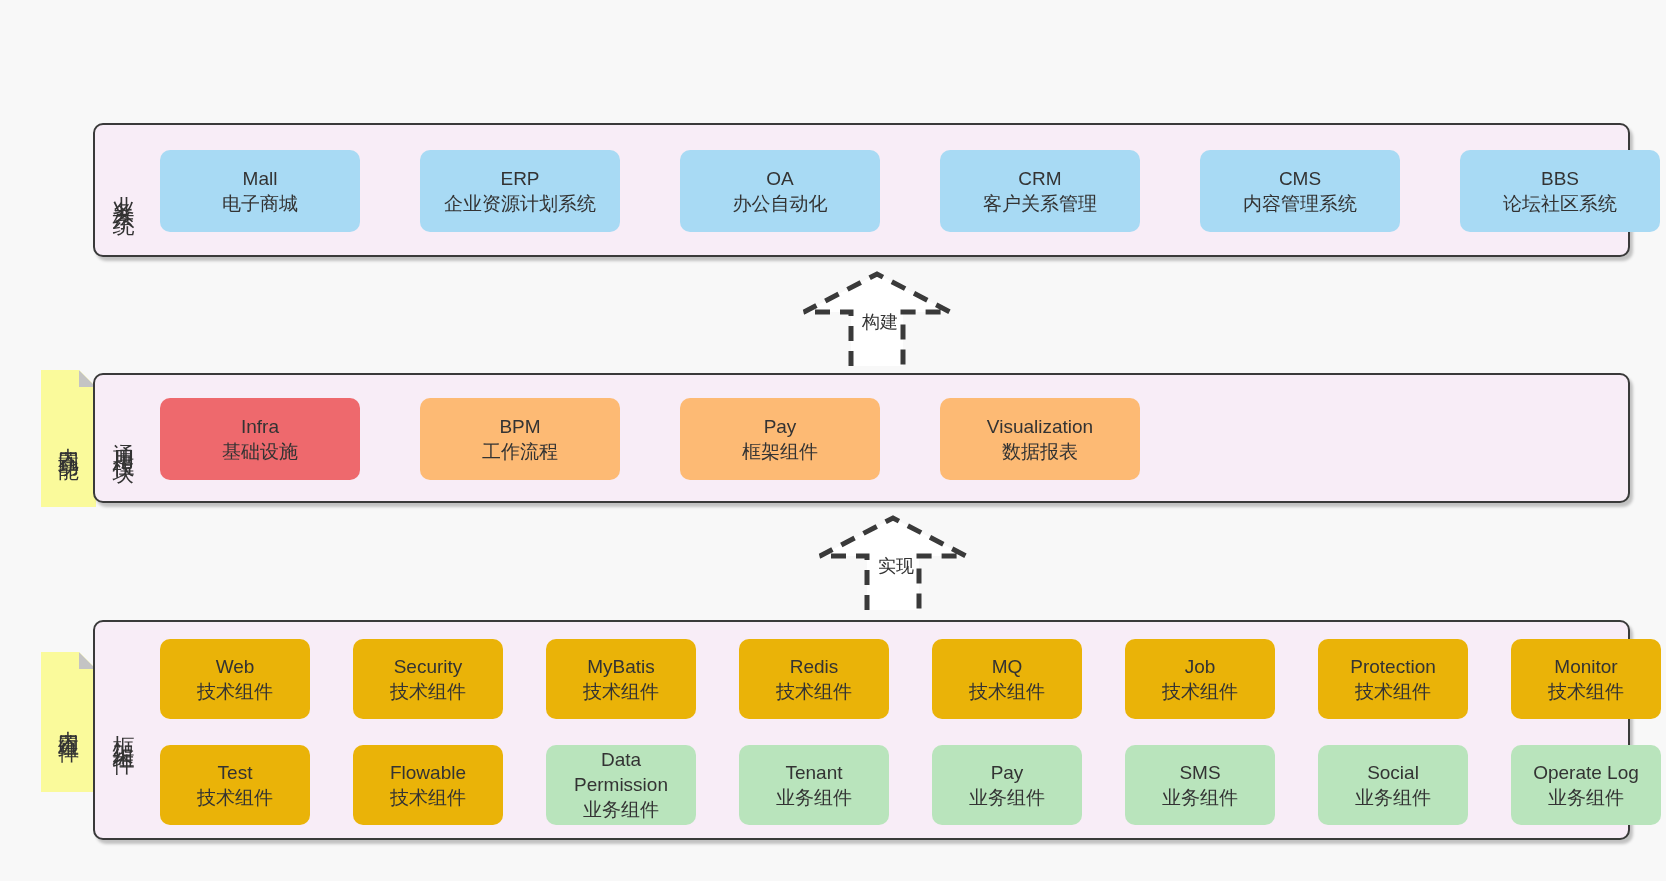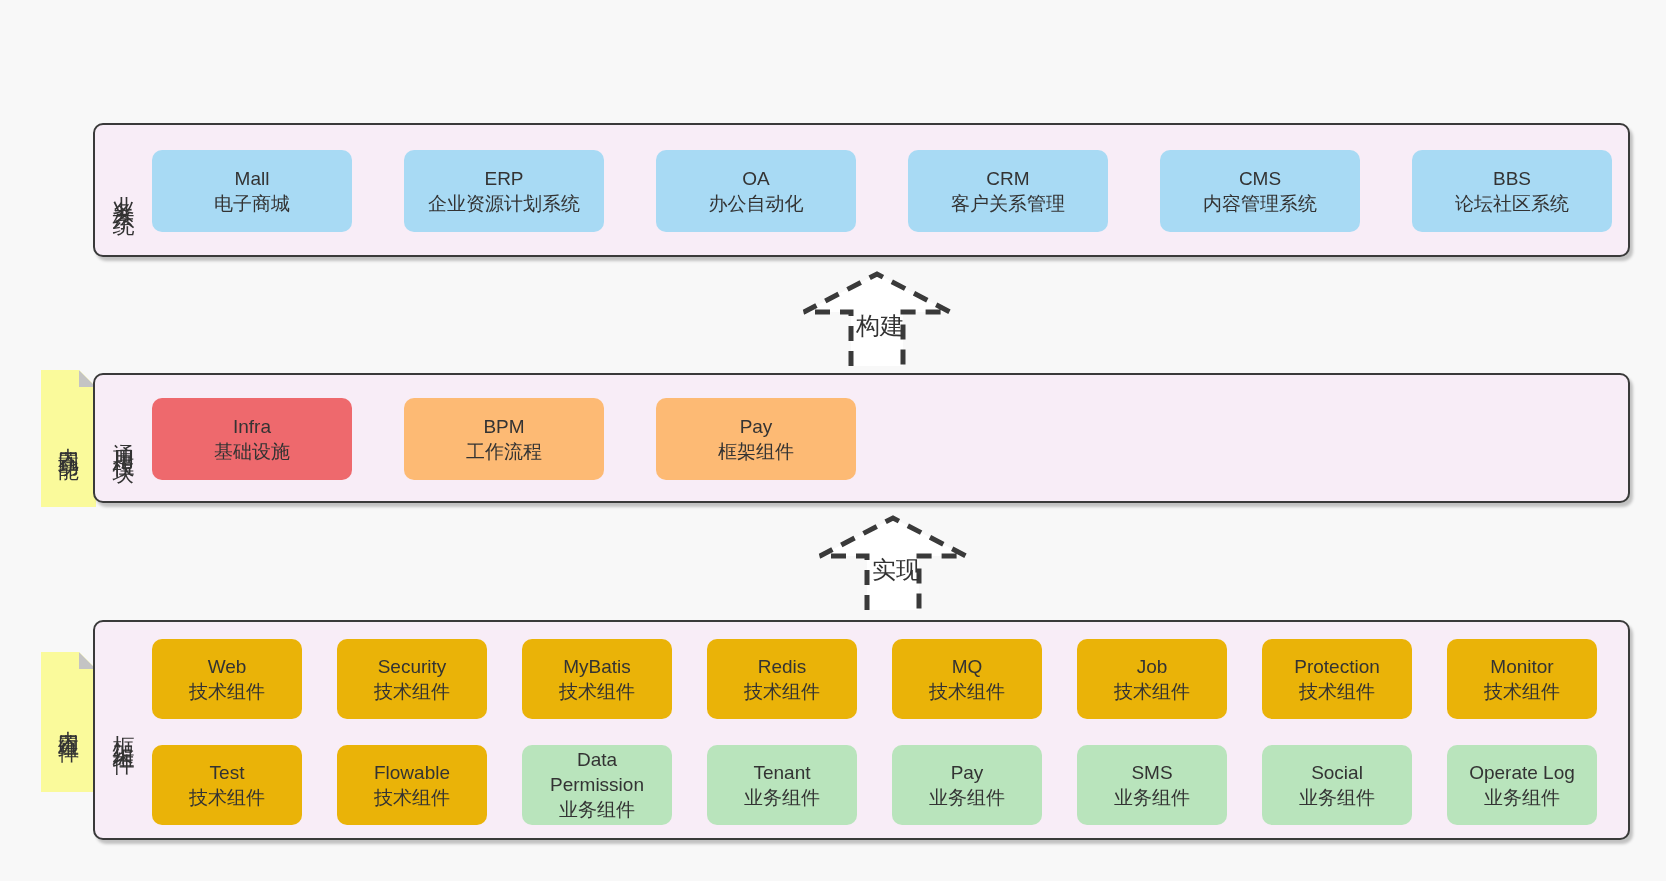--- a/index.html
+++ b/index.html
@@ -25,21 +25,21 @@
   }
   .rows{flex:1;display:flex;flex-direction:column;justify-content:center}
   #band-business .rows{padding:27px 0 25px}
   #band-modules .rows{padding:25px 0 23px}
   #band-framework .rows{padding:18px 0 15px;gap:26px}
   .row{display:flex;gap:52px}
   #band-framework .row{gap:35px}
   .box{
     width:200px;height:82px;border-radius:10px;box-sizing:border-box;
     display:flex;flex-direction:column;align-items:center;justify-content:center;
-    text-align:center;font-size:19px;line-height:25px;color:#333;padding:2px 6px;
+    text-align:center;font-size:19px;line-height:25px;color:#333;padding:2px 6px;margin-left:8px;
   }
   #band-framework .box{width:150px;height:80px}
   .c-blue{background:#a8daf4}
   .c-red{background:#ee696d}
   .c-pink{background:#fdba74}
   .c-green{background:#eab308}
   .c-green-light{background:#b9e4bc}
   
   .sticky{
     position:absolute;left:41px;width:55px;background:#fafa9b;
@@ -57,21 +57,21 @@
     font-size:21px;letter-spacing:4px;color:#333;
   }
   
   .arrow{position:absolute;width:180px;height:118px}
   #arrow-0{left:790px;top:256px}
   #arrow-1{left:806px;top:498px}
   .arrow svg{position:absolute;inset:0;overflow:visible}
   .arrow-path{fill:#fff;stroke:#3a3a3a;stroke-width:5;stroke-dasharray:15 10;stroke-linejoin:miter}
   .arrow-label{
     position:absolute;left:0;right:0;text-align:center;
-    font-size:24px;color:#333;
+    font-size:18px;color:#333;
   }
   #arrow-0 .arrow-label{top:54px}
   #arrow-1 .arrow-label{top:56px}
 </style>
 </head>
 <body>
 
 <div class="canvas">
 
   <div class="sticky" id="sticky-0">
@@ -132,20 +132,24 @@
             <div>基础设施</div>
           </div>
           <div class="box c-pink">
             <div>BPM</div>
             <div>工作流程</div>
           </div>
           <div class="box c-pink">
             <div>Pay</div>
             <div>框架组件</div>
           </div>
+          <div class="box c-pink">
+            <div>Visualization</div>
+            <div>数据报表</div>
+          </div>
         </div>
       </div>
   </section>
 
   <div class="arrow" id="arrow-1">
     <svg viewBox="0 0 180 118">
       <path class="arrow-path" d="M61,112 L61,58 L14,58 L87,20 L160,58 L113,58 L113,112"></path>
     </svg>
     <div class="arrow-label">实现</div>
   </div>

